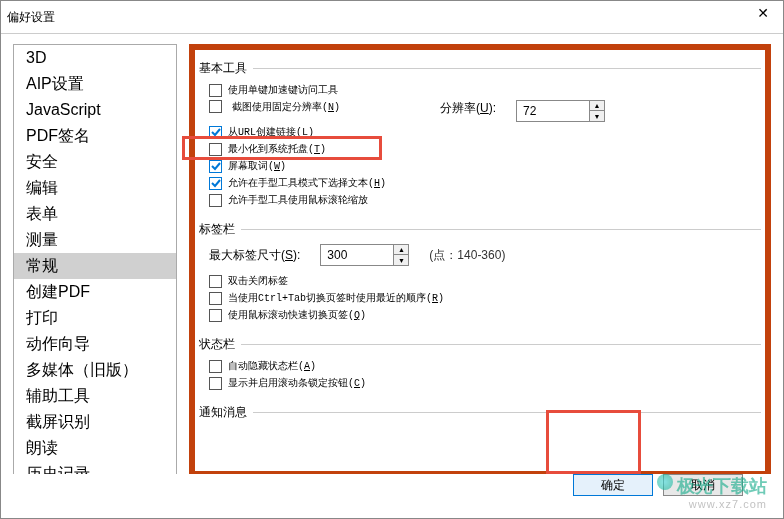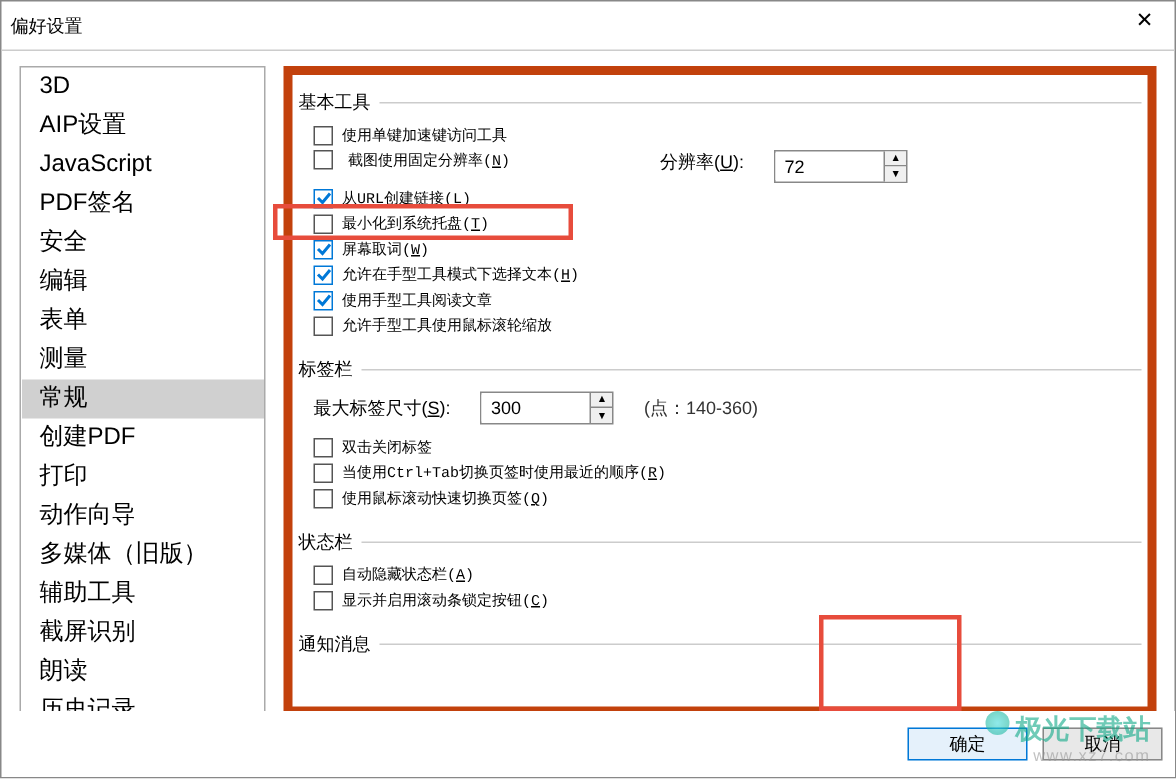--- a/index.html
+++ b/index.html
@@ -25,21 +25,21 @@
 .row u { text-decoration: underline; }
 .res-row { display: flex; align-items: flex-start; gap: 10px; }
 .res-label { margin-left: 90px; }
 .spinner { display: flex; align-items: center; border: 1px solid #888; height: 22px; background: #fff; gap: 24px; }
 .spinner input { border: none; width: 48px; padding: 2px 6px; font-size: 12px; outline: none; }
 .spinner .arrows { display: flex; flex-direction: column; border-left: 1px solid #888; }
 .spinner .arrow { width: 14px; height: 10px; display: flex; align-items: center; justify-content: center; font-size: 7px; cursor: pointer; background: #f0f0f0; line-height: 1; }
 .spinner .arrow:first-child { border-bottom: 1px solid #888; }
 .tab-size-row { display: flex; align-items: center; margin: 4px 0 8px 10px; gap: 20px; }
 .tab-size-row .hint { font-size: 12px; color: #333; }
-.footer { position: absolute; bottom: 0; left: 0; right: 0; height: 44px; display: flex; align-items: center; justify-content: flex-end; gap: 10px; padding: 0 8px; background: #fff; }
+.footer { position: absolute; bottom: 0; left: 0; right: 0; height: 44px; display: flex; justify-content: flex-end; gap: 10px; padding: 0 40px; background: #fff; }
 .btn { min-width: 80px; height: 22px; border: 1px solid #888; background: #e8e8e8; font-size: 12px; cursor: pointer; padding: 0 14px; }
 .btn.primary { border-color: #0078d7; background: #e5f1fb; }
 .highlight-red { border: 3px solid #e74c3c; position: absolute; pointer-events: none; }
 .h1 { left: 181px; top: 135px; width: 200px; height: 24px; }
 .h2 { left: 545px; top: 409px; width: 95px; height: 64px; }
 .watermark { position: absolute; right: 16px; bottom: 8px; font-size: 11px; opacity: 0.6; pointer-events: none; text-align: right; }
 .watermark .logo-line { display: flex; align-items: flex-start; gap: 4px; justify-content: flex-end; color: #1a8; font-weight: bold; font-size: 18px;}
 .watermark .logo-icon { width: 16px; height: 16px; border-radius: 50%; background: radial-gradient(circle, #4dd 0%, #1a8 100%); display: inline-block; }
 .watermark .url { color: #999; letter-spacing: 1px; margin-left: 21px; }
 </style>
@@ -121,28 +121,20 @@
 
         <div class="row">
           <span class="chk checked">
               <svg viewBox="0 0 10 10">
                 <path d="M1 5 L4 8 L9 2" stroke="#0078d7" stroke-width="2" fill="none"></path>
               </svg>
             </span>
           <label><span>允许在手型工具模式下选择文本(</span><u>H</u><span>)</span></label>
         </div>
 
-        <div class="row">
-          <span class="chk checked">
-              <svg viewBox="0 0 10 10">
-                <path d="M1 5 L4 8 L9 2" stroke="#0078d7" stroke-width="2" fill="none"></path>
-              </svg>
-            </span>
-          <label>使用手型工具阅读文章</label>
-        </div>
 
         <div class="row">
           <span class="chk"></span>
           <label>允许手型工具使用鼠标滚轮缩放</label>
         </div>
       </div>
 
       <div class="section">
         <div class="section-header">标签栏</div>
         <div class="tab-size-row">

